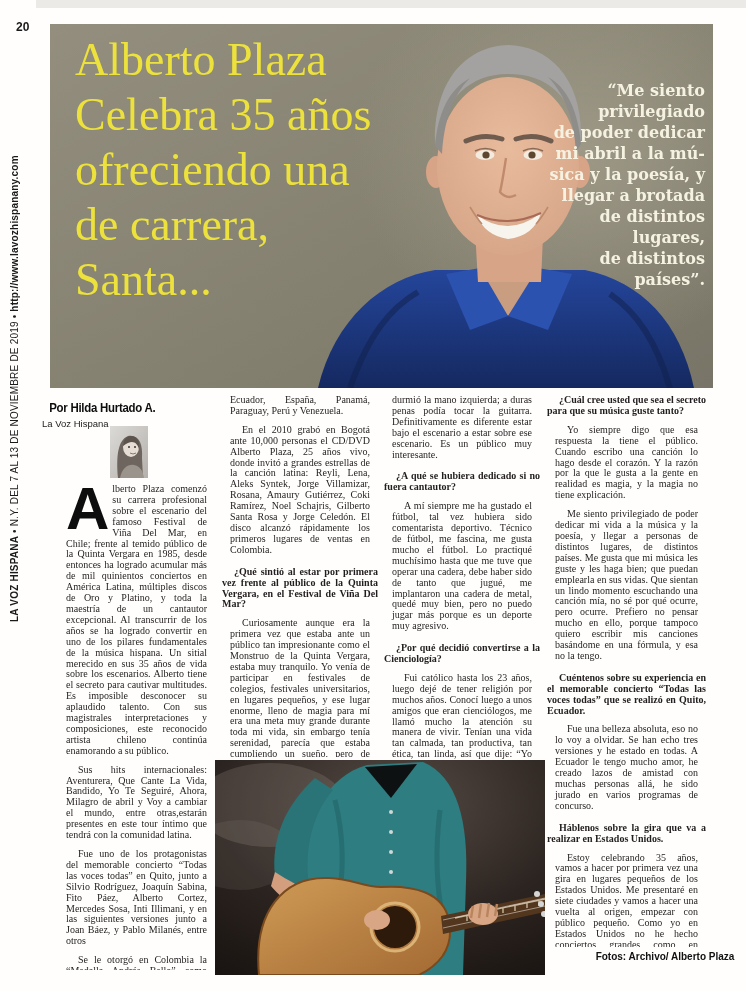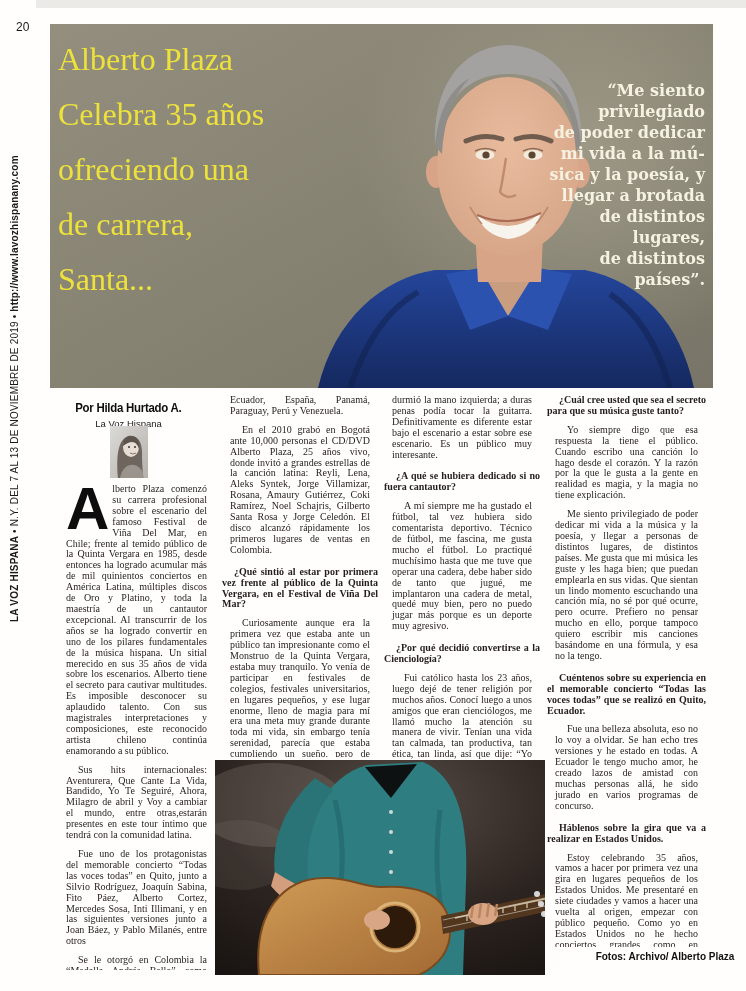--- a/index.html
+++ b/index.html
@@ -1,36 +1,36 @@
 <!DOCTYPE html>
 <html><head>
 <meta charset="utf-8">
 <style>
   html,body{margin:0;padding:0;background:#ffffff;}
   .page{position:relative;width:746px;height:991px;background:#fffefd;overflow:hidden;
         font-family:"Liberation Serif",serif;}
   .scan-band{position:absolute;left:36px;top:0;width:710px;height:8px;background:#eceae7;}
   .page-number{position:absolute;left:16px;top:20px;font-family:"Liberation Sans",sans-serif;
-        font-weight:normal;font-size:12px;color:#1a1a1a;}
+        font-weight:bold;font-size:12px;color:#1a1a1a;}
   .sidebar-vertical{position:absolute;left:9px;top:622px;transform:rotate(-90deg);
         transform-origin:0 0;white-space:nowrap;font-family:"Liberation Sans",sans-serif;
         font-size:10px;letter-spacing:.2px;color:#1a1a1a;}
   .sidebar-vertical .bold{font-weight:bold;}
 
   
   .hero{position:absolute;left:50px;top:24px;width:663px;height:364px;overflow:hidden;
         background:linear-gradient(135deg,#928d7c 0%,#85816f 55%,#797669 100%);}
   .hero svg{position:absolute;left:0;top:0;}
-  .headline{position:absolute;left:8px;top:8px;width:330px;color:#ede23c;
-        font-family:"Liberation Serif",serif;font-size:32px;line-height:55px;font-weight:normal;}
+  .headline{position:absolute;left:25px;top:8px;width:330px;color:#ede23c;
+        font-family:"Liberation Serif",serif;font-size:46px;line-height:55px;font-weight:normal;}
   .quote{position:absolute;right:8px;top:56px;width:170px;text-align:right;color:#f6f2e2;
         font-family:"DejaVu Serif",serif;font-weight:bold;font-size:16px;line-height:21px;}
 
   
-  .byline{position:absolute;left:50px;top:398px;width:157px;text-align:center;}
+  .byline{position:absolute;left:42px;top:398px;width:157px;text-align:left;}
   .byline-author{display:inline-block;transform:scaleX(.88);font-family:"Liberation Sans",sans-serif;
         font-weight:bold;font-size:13px;letter-spacing:-.3px;color:#0d0d0d;}
   .byline-pub{font-family:"Liberation Sans",sans-serif;font-size:9.5px;color:#222;margin-top:2px;}
   .author-photo{position:absolute;left:110px;top:426px;width:38px;height:52px;overflow:hidden;}
 
   
   .bcol{position:absolute;font-size:10px;line-height:10.9px;text-align:justify;color:#221d1e;
         overflow:hidden;}
   #c1b{left:58px;top:484px;width:157px;height:486px;}
   #c2b{left:222px;top:395px;width:156px;height:362px;}
@@ -124,21 +124,21 @@
       <div>Celebra 35 años</div>
       <div>ofreciendo una</div>
       <div>de carrera,</div>
       <div>Santa...</div>
     </div>
 
     <div class="quote">
       <div>“Me siento</div>
       <div>privilegiado</div>
       <div>de poder dedicar</div>
-      <div>mi vida a la mú-</div>
+      <div>mi abril a la mú-</div>
       <div>sica y la poesía, y</div>
       <div>llegar a brotada</div>
       <div>de distintos</div>
       <div>lugares,</div>
       <div>de distintos</div>
       <div>países”.</div>
     </div>
   </div>
 
   <div class="byline">

